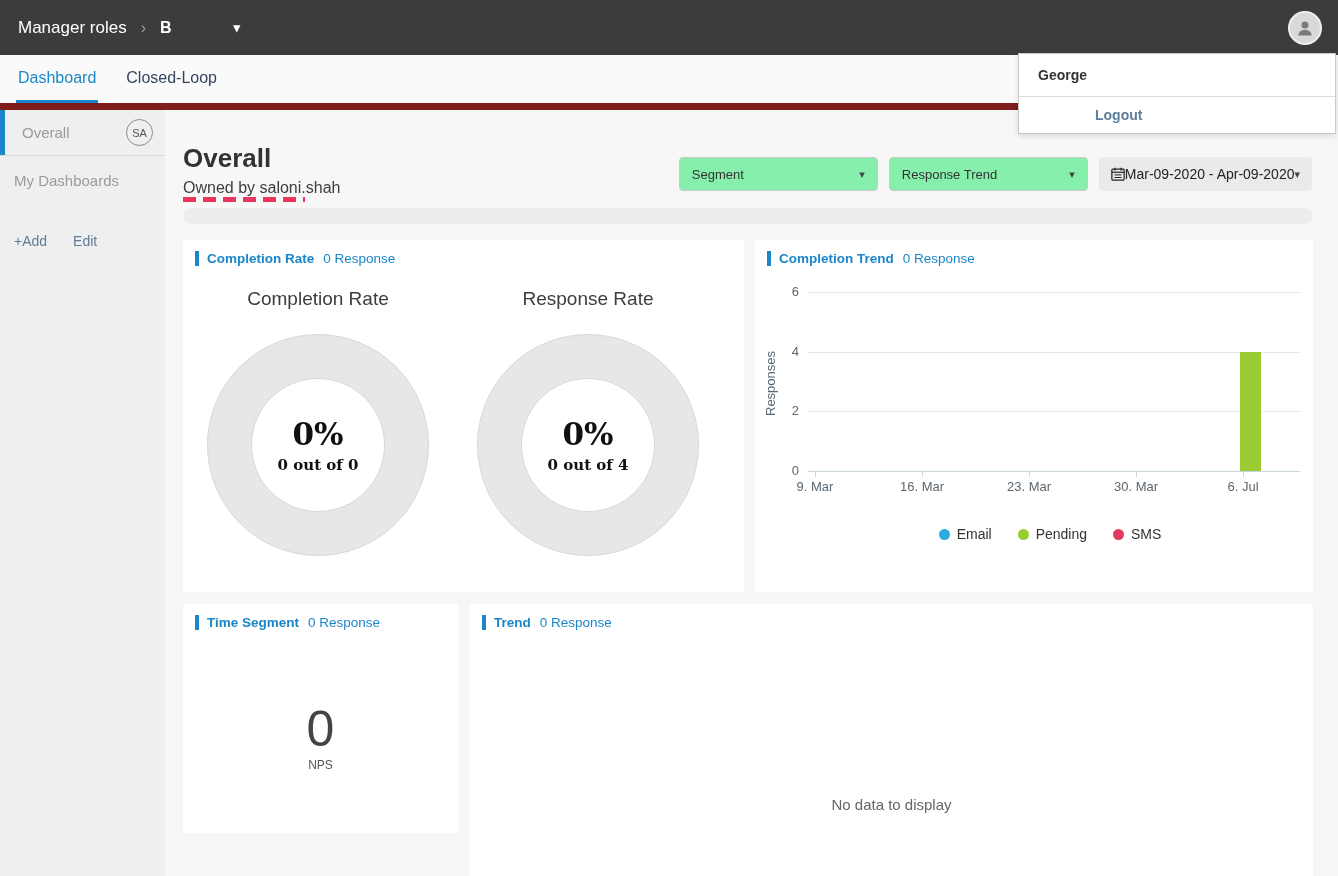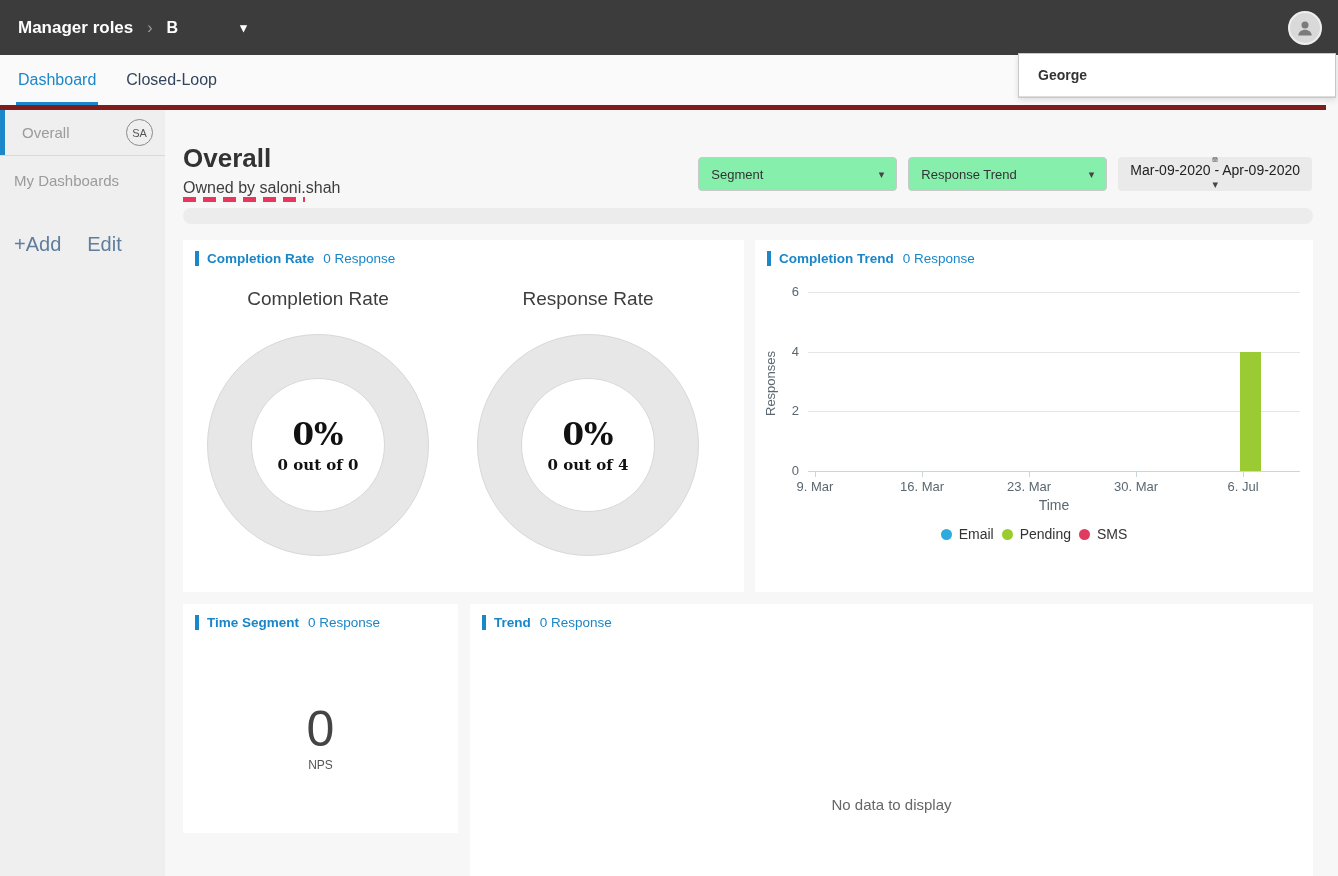--- a/index.html
+++ b/index.html
@@ -2,74 +2,74 @@
 <html><head>
 <meta charset="utf-8">
 <style>
   * { margin:0; padding:0; box-sizing:border-box; }
   html,body { width:1338px; height:876px; overflow:hidden;
     font-family:"Liberation Sans", sans-serif; background:#f7f7f7; color:#333; }
 
   
   .topbar { position:absolute; left:0; top:0; width:1338px; height:55px;
     background:#3c3c3c; display:flex; align-items:center; padding:0 18px; z-index:30; }
-  .crumb-root { color:#fff; font-size:17px; font-weight:700; cursor:pointer; }
+  .crumb-root { color:#fff; font-size:17px; font-weight:400; cursor:pointer; }
   .crumb-sep { color:#9e9e9e; font-size:16px; margin:0 14px; }
   .crumb-current { color:#fff; font-size:16px; font-weight:700; cursor:pointer;
     display:flex; align-items:center; }
   .crumb-caret { color:#fff; font-size:13px; margin-left:62px; }
   .avatar { position:absolute; right:16px; top:11px; width:34px; height:34px;
     border-radius:50%; background:#d9d9d9; border:2px solid #efefef;
     display:flex; align-items:center; justify-content:center; cursor:pointer; }
 
   
   .user-menu { position:absolute; left:1018px; top:53px; width:318px; background:#fff;
     border:1px solid #c9c9c9; box-shadow:0 2px 6px rgba(0,0,0,.12); z-index:40; }
   .user-menu-name { padding:13px 19px; font-size:14px; font-weight:700; color:#333;
     border-bottom:1px solid #ddd; }
   .user-menu-logout { padding:10px 0 10px 76px; font-size:14px; font-weight:700;
     color:#5f7d9c; cursor:pointer; }
 
   
   .tabbar { position:absolute; left:0; top:55px; width:1326px; height:55px;
-    background:#fafafa; border-bottom:5px solid #7f1d1d; display:flex;
+    background:#fafafa; border-bottom:7px solid #7f1d1d; display:flex;
     align-items:flex-end; padding-left:16px; z-index:10; }
   .tab { font-size:16px; padding:0 2px 13px 2px; margin-right:26px; cursor:pointer;
     color:#33455c; border-bottom:3px solid transparent; }
   .tab.active { color:#1b87c9; border-bottom-color:#1b87c9; }
 
   
   .sidebar { position:absolute; left:0; top:110px; width:165px; height:766px;
     background:#efefef; }
   .side-item { position:relative; height:46px; display:flex; align-items:center;
     padding:0 12px 0 22px; border-bottom:1px solid #d9d9d9; cursor:pointer; }
   .side-item.active::before { content:""; position:absolute; left:0; top:0;
     width:5px; height:100%; background:#1b87c9; }
   .side-item-label { color:#9b9b9b; font-size:15px; flex:1; }
   .side-badge { width:27px; height:27px; border-radius:50%; border:1px solid #8a8a8a;
     color:#555; font-size:11px; display:flex; align-items:center; justify-content:center;
     background:transparent; }
   .side-section { color:#9b9b9b; font-size:15px; padding:16px 12px 0 14px; }
   .side-links { display:flex; gap:26px; padding:44px 12px 0 14px; }
-  .side-link { color:#5f7d9c; font-size:20px; cursor:pointer; }
+  .side-link { color:#5f7d9c; font-size:14px; cursor:pointer; }
 
   
   .page-title { position:absolute; left:183px; top:143px; font-size:26px;
     font-weight:700; color:#333; z-index:5; }
   .page-owner { position:absolute; left:183px; top:179px; font-size:16px; color:#3d3d3d; }
   .owner-underline { position:absolute; left:183px; top:197px; width:122px; height:5px;
     background:repeating-linear-gradient(90deg,#e8365e 0 13px,transparent 13px 20px); }
   .filters { position:absolute; right:26px; top:157px; display:flex; gap:11px; }
   .select { width:199px; height:34px; background:#86efac; border:1px solid #c9c9c9;
     border-radius:4px; display:flex; align-items:center; padding:0 12px;
     font-size:13px; color:#333; cursor:pointer; }
   .select .lbl { flex:1; }
   .caret { font-size:11px; color:#444; }
   .datebtn { height:34px; background:#eaeaea; border-radius:4px; display:flex;
-    align-items:center; padding:0 12px; font-size:14px; color:#222; cursor:pointer;flex-direction:column; }
+    align-items:center; padding:0 12px; font-size:14px; color:#222; cursor:pointer; }
 
   .graybar { position:absolute; left:183px; top:208px; width:1130px; height:16px;
     background:#ececec; border-radius:8px; }
 
   
   .card { position:absolute; background:#fff; }
   .card-head { display:flex; align-items:center; padding:11px 12px; }
   .card-accent { width:4px; height:15px; background:#1b87c9; margin-right:8px; }
   .card-title { color:#1a86c8; font-size:13.5px; font-weight:600; }
   .card-count { color:#1a86c8; font-size:13.5px; margin-left:9px; }
@@ -99,22 +99,22 @@
     color:#5b6770; }
   .xtick-mark { position:absolute; width:1px; height:6px; background:#c9d6de; }
   .xtick-label { position:absolute; width:80px; text-align:center; font-size:13px;
     color:#5b6770; }
   .bar { position:absolute; }
   .ylabel { position:absolute; left:8px; top:88px; height:110px; font-size:13px;
     color:#5b6770; writing-mode:vertical-rl; transform:rotate(180deg);
     text-align:center; }
   .xlabel { position:absolute; left:53px; top:257px; width:492px; text-align:center;
     font-size:14px; color:#5b6770; }
-  .legend { position:absolute; left:0; top:286px; width:100%; display:flex;
-    justify-content:center; gap:8px; }
+  .legend { position:absolute; left:16px; top:286px; width:100%; display:flex;
+    justify-content:center; gap:26px; }
   .legend-item { display:flex; align-items:center; gap:7px; font-size:14px;
     color:#333; cursor:pointer; }
   .legend-dot { width:11px; height:11px; border-radius:50%; }
 
   
   .nps-wrap { position:absolute; left:0; top:100px; width:100%; text-align:center; }
   .nps-value { font-size:50px; font-weight:400; color:#444; line-height:1; }
   .nps-label { font-size:12px; color:#555; margin-top:4px; }
 
   
@@ -134,20 +134,21 @@
   <span class="avatar">
     <svg width="20" height="20" viewBox="0 0 24 24">
       <circle cx="12" cy="8.5" r="4.2" fill="#7b7b7b"></circle>
       <path d="M4 21c0-4.4 3.6-7 8-7s8 2.6 8 7z" fill="#7b7b7b"></path>
     </svg>
   </span>
 </div>
 
 <div class="user-menu">
   <div class="user-menu-name">George</div>
+  <div class="user-menu-logout">Logout</div>
 </div>
 
 <div class="tabbar">
   <div class="tab active">Dashboard</div>
   <div class="tab">Closed-Loop</div>
 </div>
 
 <div class="sidebar">
   <div class="side-item active">
     <span class="side-item-label">Overall</span>
@@ -212,21 +213,20 @@
 </div>
 
 <div class="card" id="card-completion-trend">
   <div class="card-head">
     <span class="card-accent"></span>
     <span class="card-title">Completion Trend</span>
     <span class="card-count">0 Response</span>
   </div>
   <div class="ylabel">Responses</div>
   <div id="trend-plot"></div>
-  <div class="xlabel">Time</div>
   <div class="legend" id="trend-legend">
       <div class="legend-item">
         <span class="legend-dot" style="background: rgb(44, 171, 225);"></span>
         <span>Email</span>
       </div>
       <div class="legend-item">
         <span class="legend-dot" style="background: rgb(154, 203, 51);"></span>
         <span>Pending</span>
       </div>
       <div class="legend-item">

